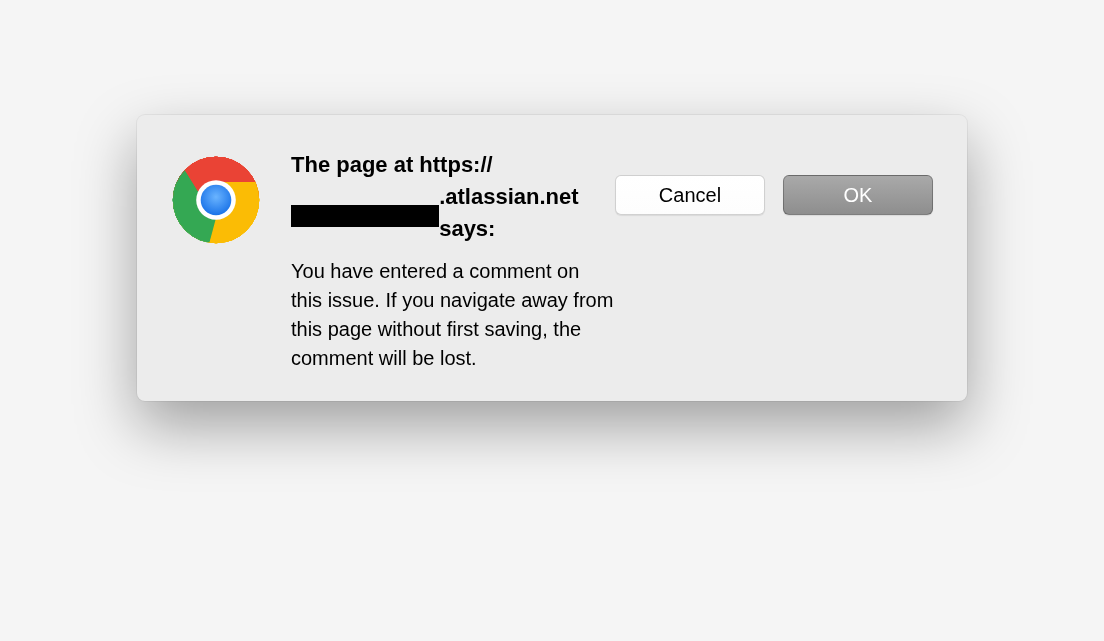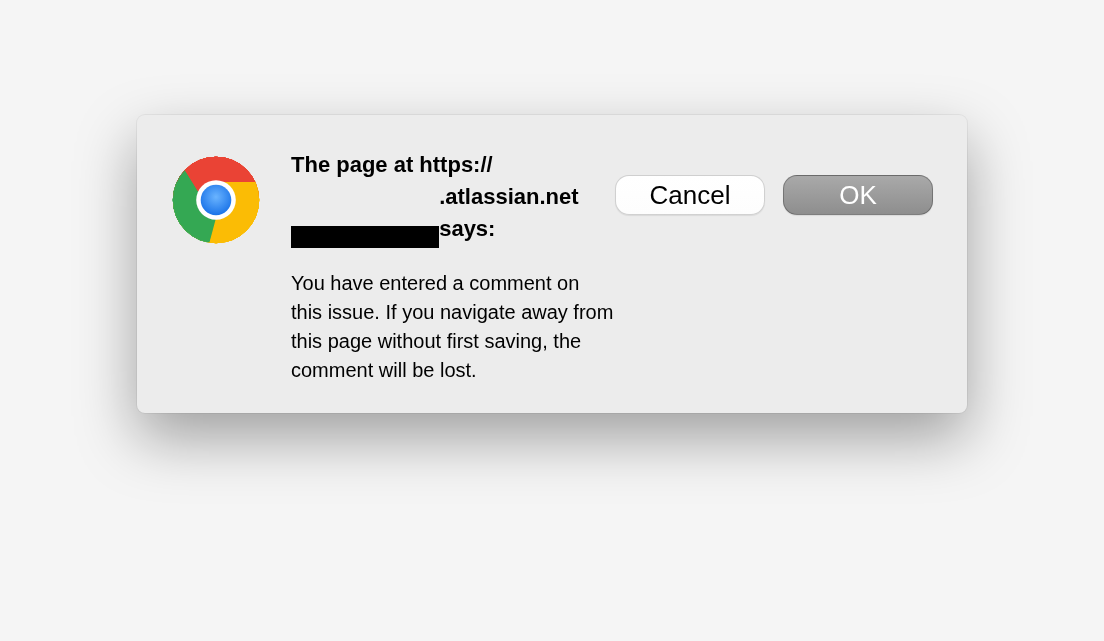--- a/index.html
+++ b/index.html
@@ -48,55 +48,55 @@
 
     .title {
       font-size: 22px;
       font-weight: 700;
       color: #000;
       line-height: 1.45;
     }
 
     .title-line2 {
       display: flex;
-      align-items: flex-end;
+      align-items: center;
       gap: 0;
     }
 
     .redacted {
       display: inline-block;
       width: 170px;
       height: 22px;
       background: #000;
       margin-right: 0;
       vertical-align: baseline;
       position: relative;
       top: 3px;
     }
 
     .message {
-      margin-top: 24px;
+      margin-top: 12px;
       font-size: 20px;
       line-height: 1.45;
       color: #000;
       font-weight: 400;
     }
 
     .buttons {
       display: flex;
       justify-content: flex-end;
       gap: 18px;
       margin-top: 26px;
     }
 
     .btn {
       min-width: 150px;
       height: 40px;
-      border-radius: 14px;
-      font-size: 26px;
+      border-radius: 6px;
+      font-size: 20px;
       font-family: inherit;
       cursor: pointer;
       border: 1px solid rgba(0,0,0,0.18);
       box-shadow: 0 1px 1px rgba(0,0,0,0.08);
     }
 
     .btn-cancel {
       background: linear-gradient(to bottom, #ffffff 0%, #fdfdfd 100%);
       color: #000;
       font-weight: 400;

